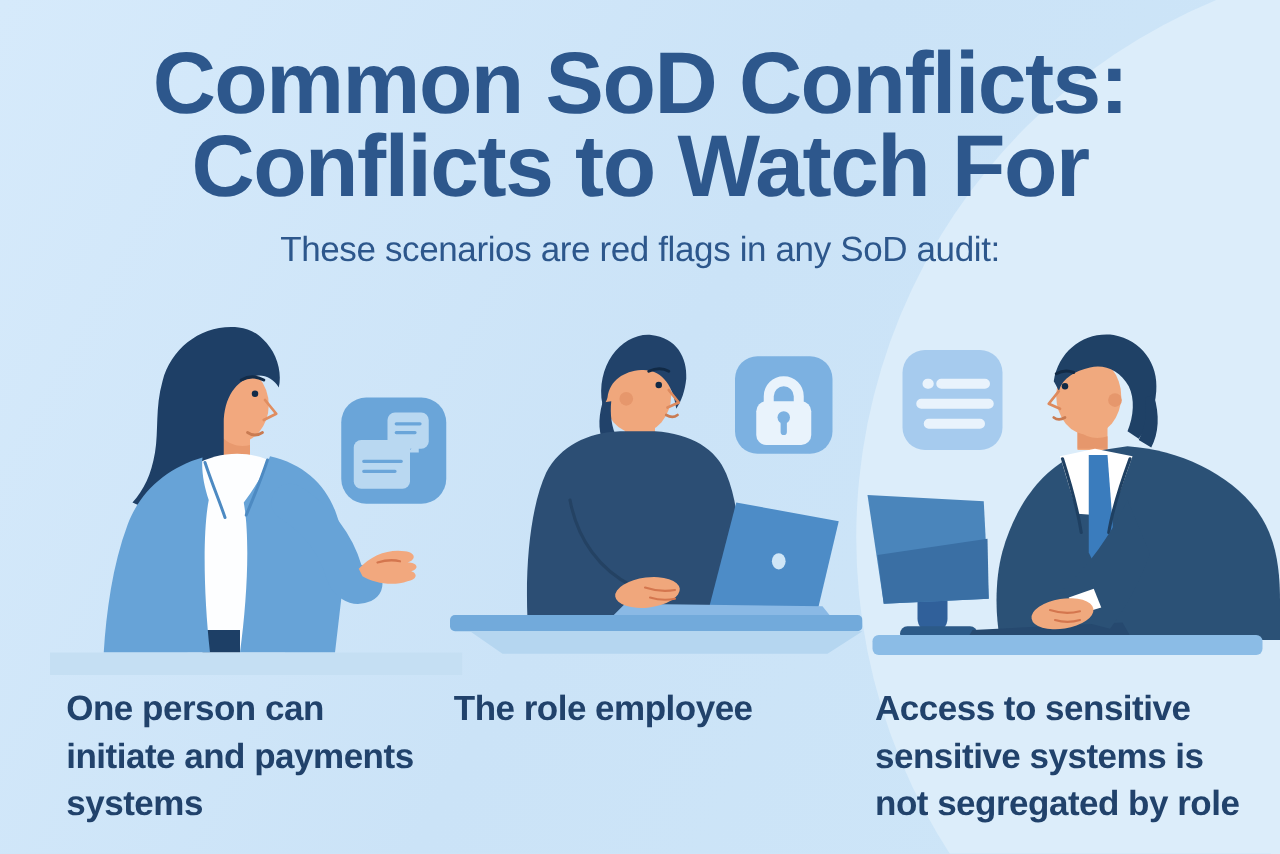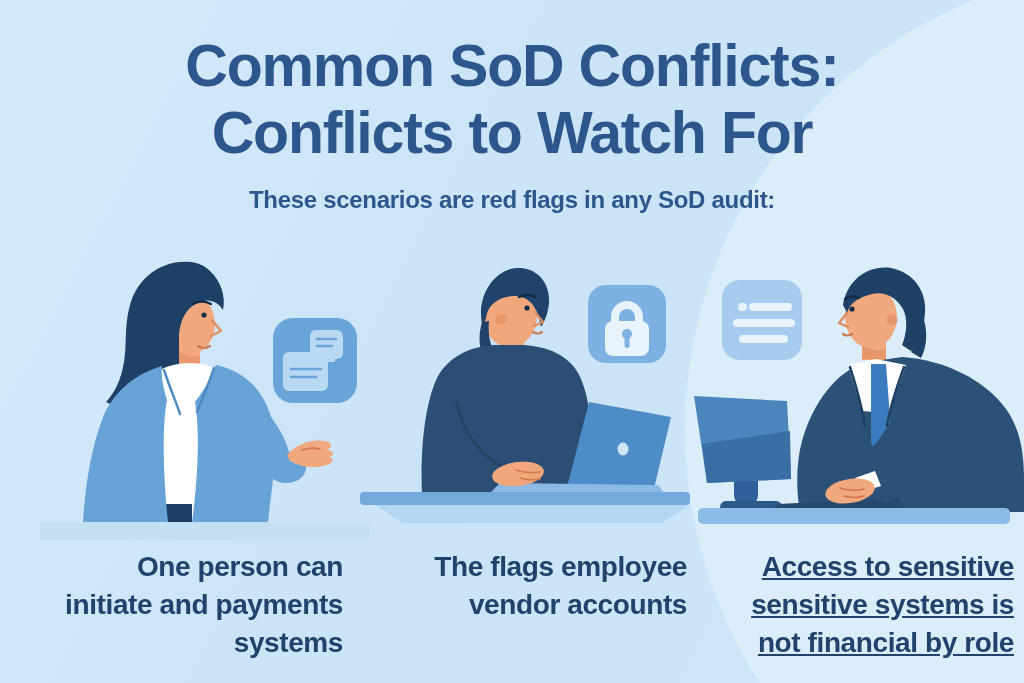--- a/index.html
+++ b/index.html
@@ -6,35 +6,35 @@
   .infographic{
     position:relative;width:1024px;height:683px;overflow:hidden;
     background:linear-gradient(118deg,#d6eafb 0%,#cbe3f7 50%,#cee6f8 100%);
     font-family:"Liberation Sans",sans-serif;
   }
   .bg-blob{
     position:absolute;left:685px;top:-35px;width:930px;height:930px;
     border-radius:50%;background:#dcedfa;
   }
   .header{position:absolute;top:33px;left:0;width:100%;text-align:center;}
-  .title{margin:0;font-size:59px;line-height:67px;font-weight:700;
+  .title{margin:0;font-size:70px;line-height:67px;font-weight:700;
     color:#2d578c;letter-spacing:-1.2px;}
   .title .t-line{display:block;}
-  .subtitle{margin:17px 0 0;font-size:24px;line-height:32px;font-weight:700;
+  .subtitle{margin:17px 0 0;font-size:28px;line-height:32px;font-weight:400;
     color:#2d578c;letter-spacing:-0.3px;}
   .illo{position:absolute;}
   .illo svg{display:block;width:100%;height:100%;}
   .illo-1{left:40px;top:252px;width:330px;height:288px;}
   .illo-2{left:360px;top:250px;width:330px;height:290px;}
   .illo-3{left:690px;top:250px;width:334px;height:290px;}
   .caption{position:absolute;top:548px;font-size:28px;line-height:38px;
-    font-weight:700;color:#21426b;text-align:right;letter-spacing:-0.4px;}
+    font-weight:700;color:#21426b;text-align:left;letter-spacing:-0.4px;}
   .caption-1{left:53px;width:290px;}
   .caption-2{left:363px;width:324px;}
-  .caption-3{left:700px;width:314px;text-decoration:underline;}
+  .caption-3{left:700px;width:314px;}
 </style>
 </head>
 <body>
 
 <div class="infographic">
 
   <div class="bg-blob"></div>
 
   <div class="header">
     <h1 class="title">
@@ -151,23 +151,22 @@
     </svg>
   </div>
 
   <div class="caption caption-1">
     <div>One person can</div>
     <div>initiate and payments</div>
     <div>systems</div>
   </div>
 
   <div class="caption caption-2">
-    <div>The flags employee</div>
-    <div>vendor accounts</div>
+    <div>The role employee</div>
   </div>
 
   <div class="caption caption-3">
     <div>Access to sensitive</div>
     <div>sensitive systems is</div>
-    <div>not financial by role</div>
+    <div>not segregated by role</div>
   </div>
 
 </div>
 
 </body></html>

